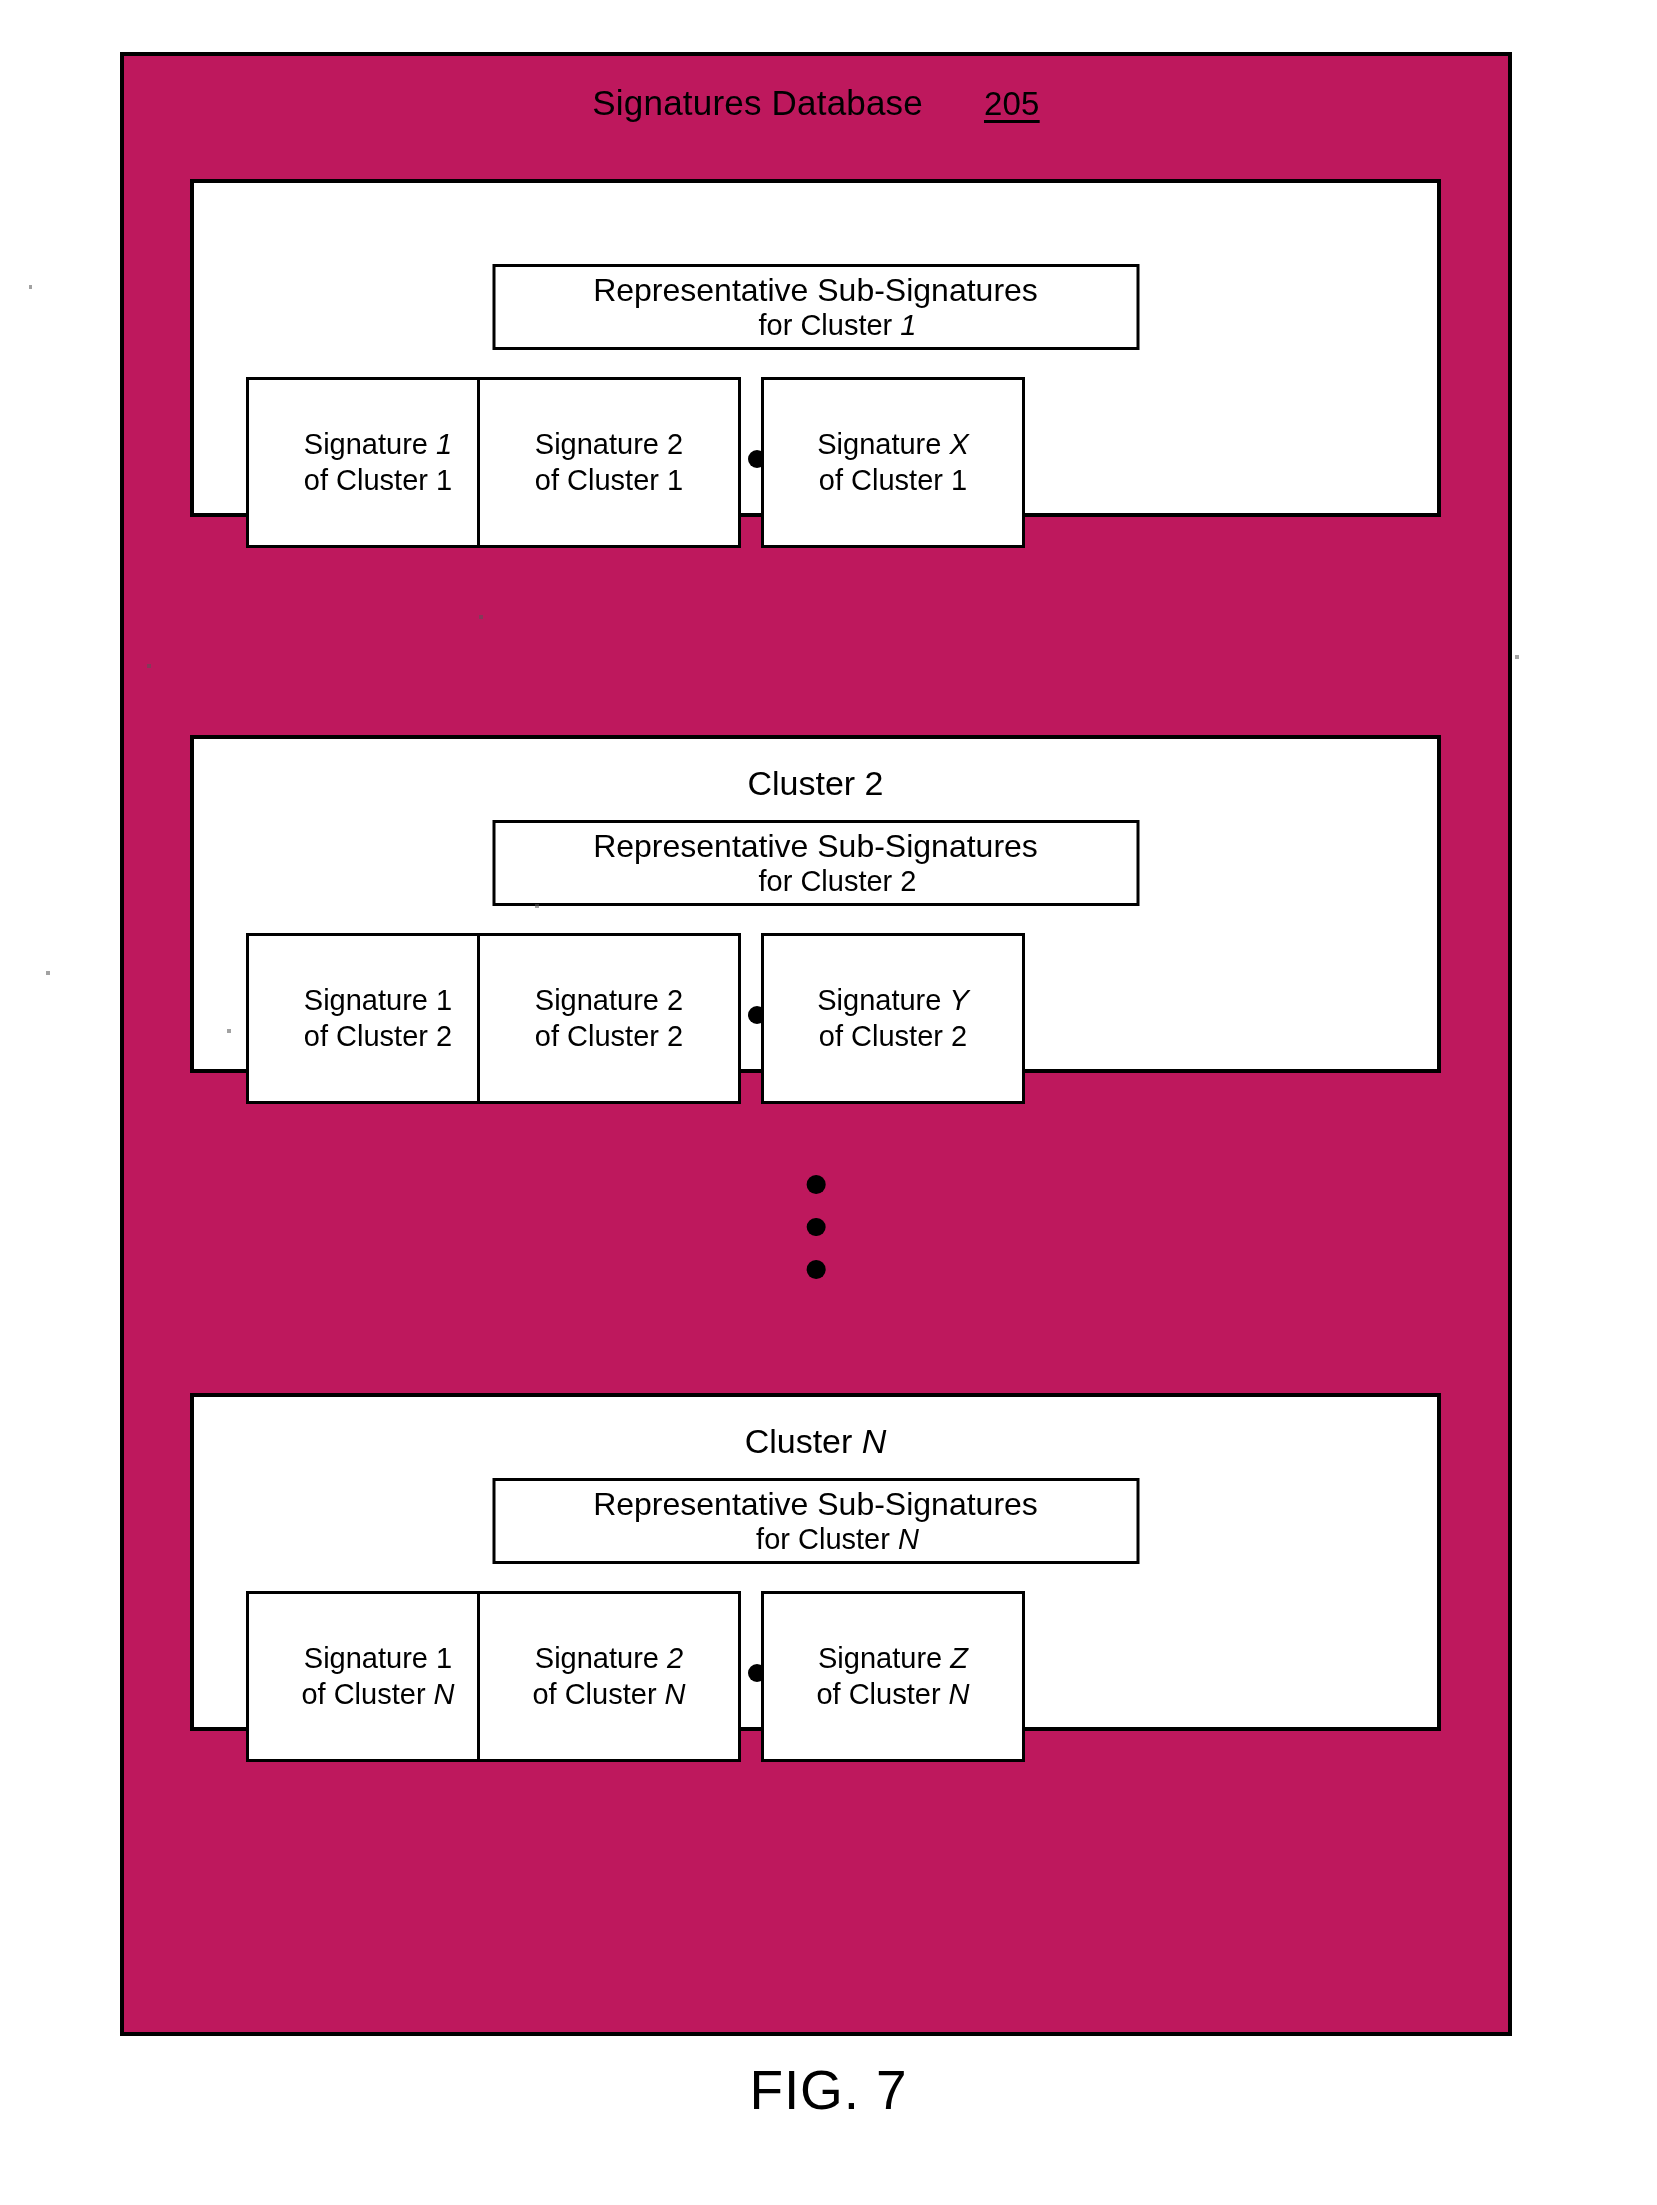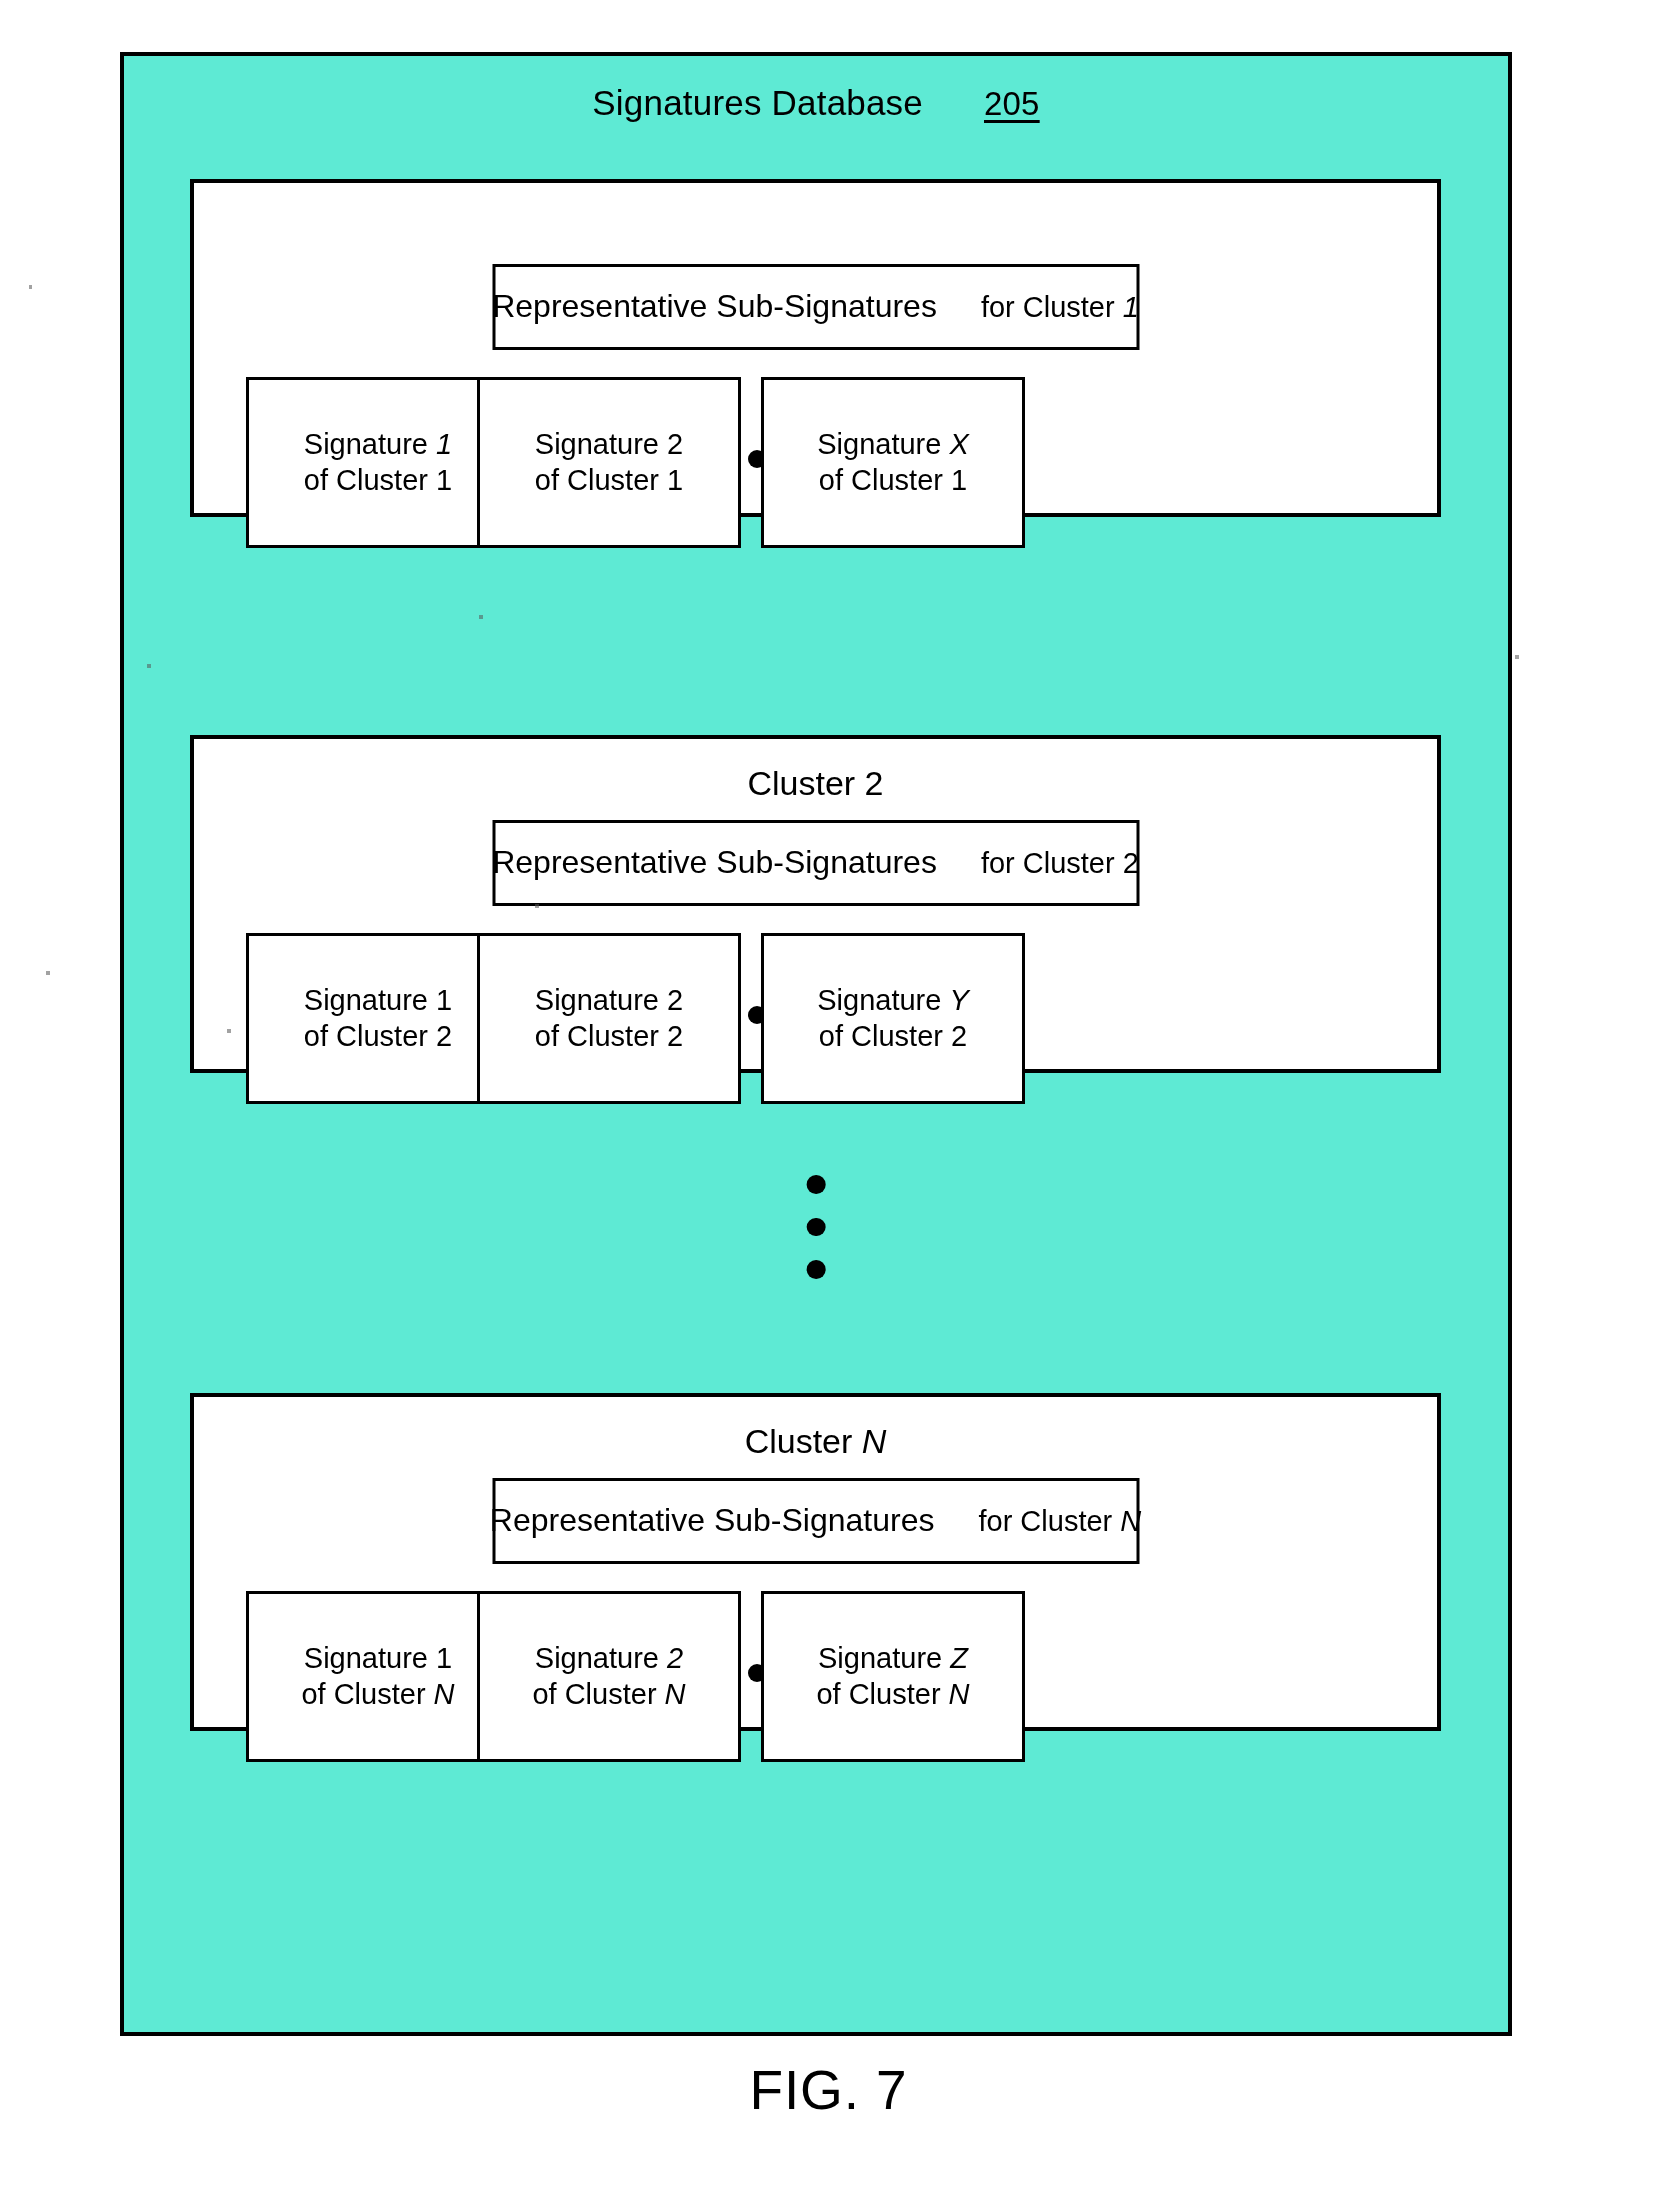--- a/index.html
+++ b/index.html
@@ -18,21 +18,21 @@
 
   
   #figure-frame {
     position: absolute;
     left: 120px;
     top: 52px;
     width: 1392px;
     height: 1984px;
     border: 4.5px solid #000;
     box-sizing: border-box;
-    background: #5eead4;
+    background: #be185d;
   }
 
   
   #db-title-row {
     position: absolute;
     left: 0;
     top: 27px;
     width: 100%;
     text-align: center;
     font-size: 35px;
@@ -77,20 +77,21 @@
     position: absolute;
     left: 50%;
     transform: translateX(-50%);
     top: 81px;
     width: 647px;
     height: 86px;
     border: 3.6px solid #000;
     box-sizing: border-box;
     background: #fff;
     display: flex;
+    flex-direction: column;
     align-items: center;
     justify-content: center;
     line-height: 1.12;
   }
   .repsub-line1 {
     font-size: 32px;
     white-space: nowrap;
   }
   .repsub-line2 {
     font-size: 29px;

